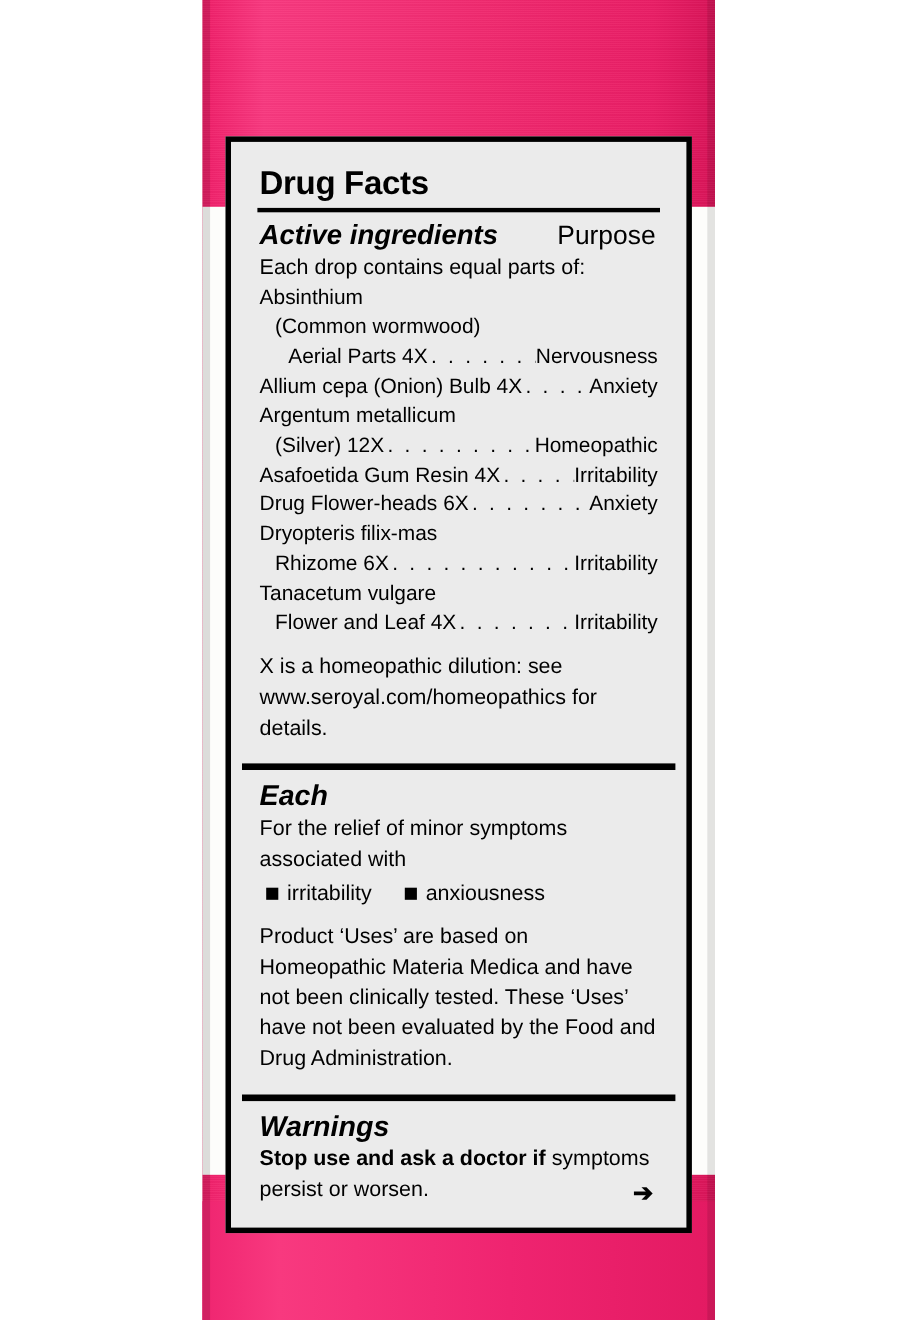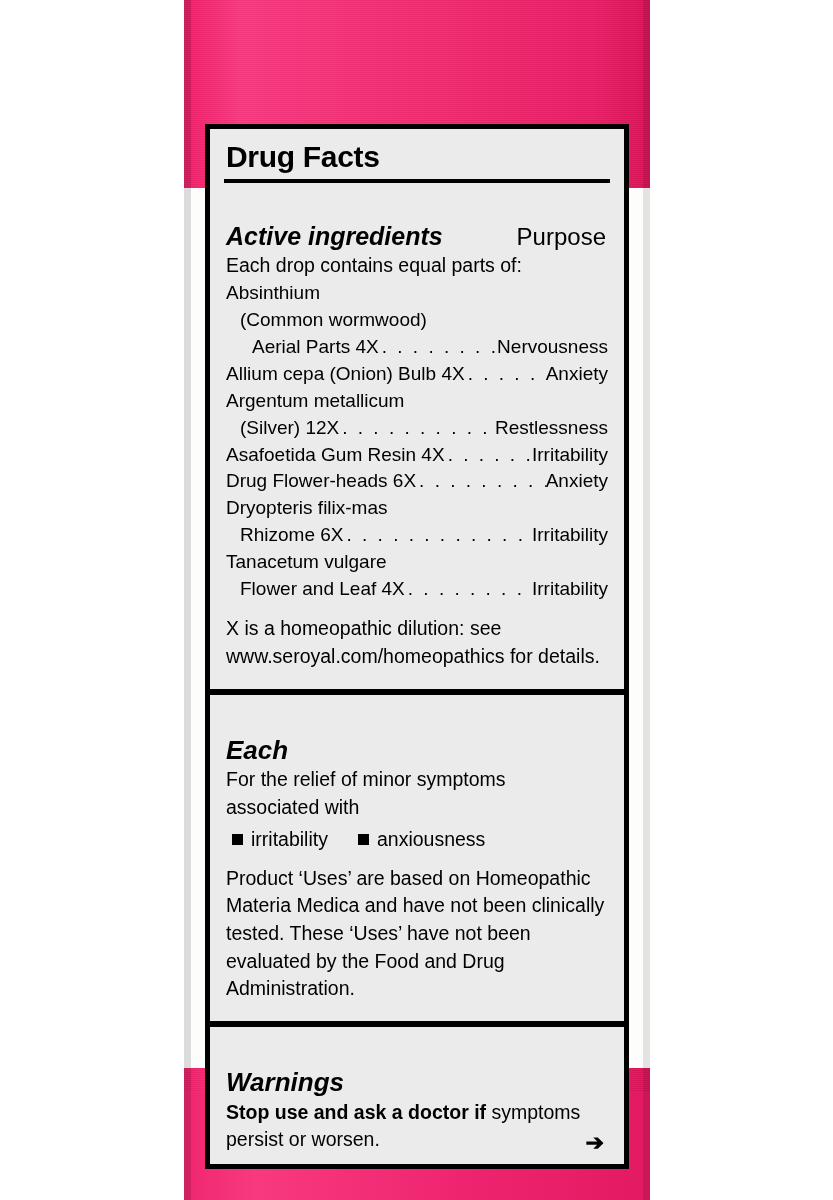--- a/index.html
+++ b/index.html
@@ -80,21 +80,21 @@
     position: absolute;
     left: 205px;
     top: 124px;
     width: 424px;
     background: #ebebeb;
     border: 5px solid #000000;
     box-sizing: border-box;
     color: #000000;
   }
   .label-inner {
-    padding: 0;
+    padding: 10px;
   }
 
   .title {
     font-size: 30px;
     font-weight: bold;
     letter-spacing: -0.3px;
     padding: 12px 16px 4px 16px;
     line-height: 1.05;
   }
   .rule-thick {
@@ -103,21 +103,20 @@
     margin: 2px 14px 0 14px;
   }
   .rule-section {
     height: 6px;
     background: #000;
     margin: 8px 0 0 0;
   }
 
   .section {
     padding: 4px 16px 10px 16px;
-    margin-top: 32px;
   }
   .sec-head {
     font-size: 25px;
     font-weight: bold;
     font-style: italic;
     display: flex;
     justify-content: space-between;
     align-items: baseline;
     padding-top: 4px;
     padding-bottom: 2px;
@@ -251,21 +250,21 @@
           <span class="nm">Allium cepa (Onion) Bulb 4X</span>
           <span class="dots">. . . . . . . . . . . . . . . . . . . .</span>
           <span class="pur">Anxiety</span>
         </div>
         <div class="ing-row">
           <span class="nm">Argentum metallicum</span>
         </div>
         <div class="ing-row ind1">
           <span class="nm">(Silver) 12X</span>
           <span class="dots">. . . . . . . . . . . . . . . . . . . . . . . . . . . .</span>
-          <span class="pur">Restlessness</span>
+          <span class="pur">Homeopathic</span>
         </div>
         <div class="ing-row">
           <span class="nm">Asafoetida Gum Resin 4X</span>
           <span class="dots">. . . . . . . . . . . . . . . . . . . . .</span>
           <span class="pur">Irritability</span>
         </div>
         <div class="ing-row">
           <span class="nm">Drug Flower-heads 6X</span>
           <span class="dots">. . . . . . . . . . . . . . . . . . . . . . . . . .</span>
           <span class="pur">Anxiety</span>

